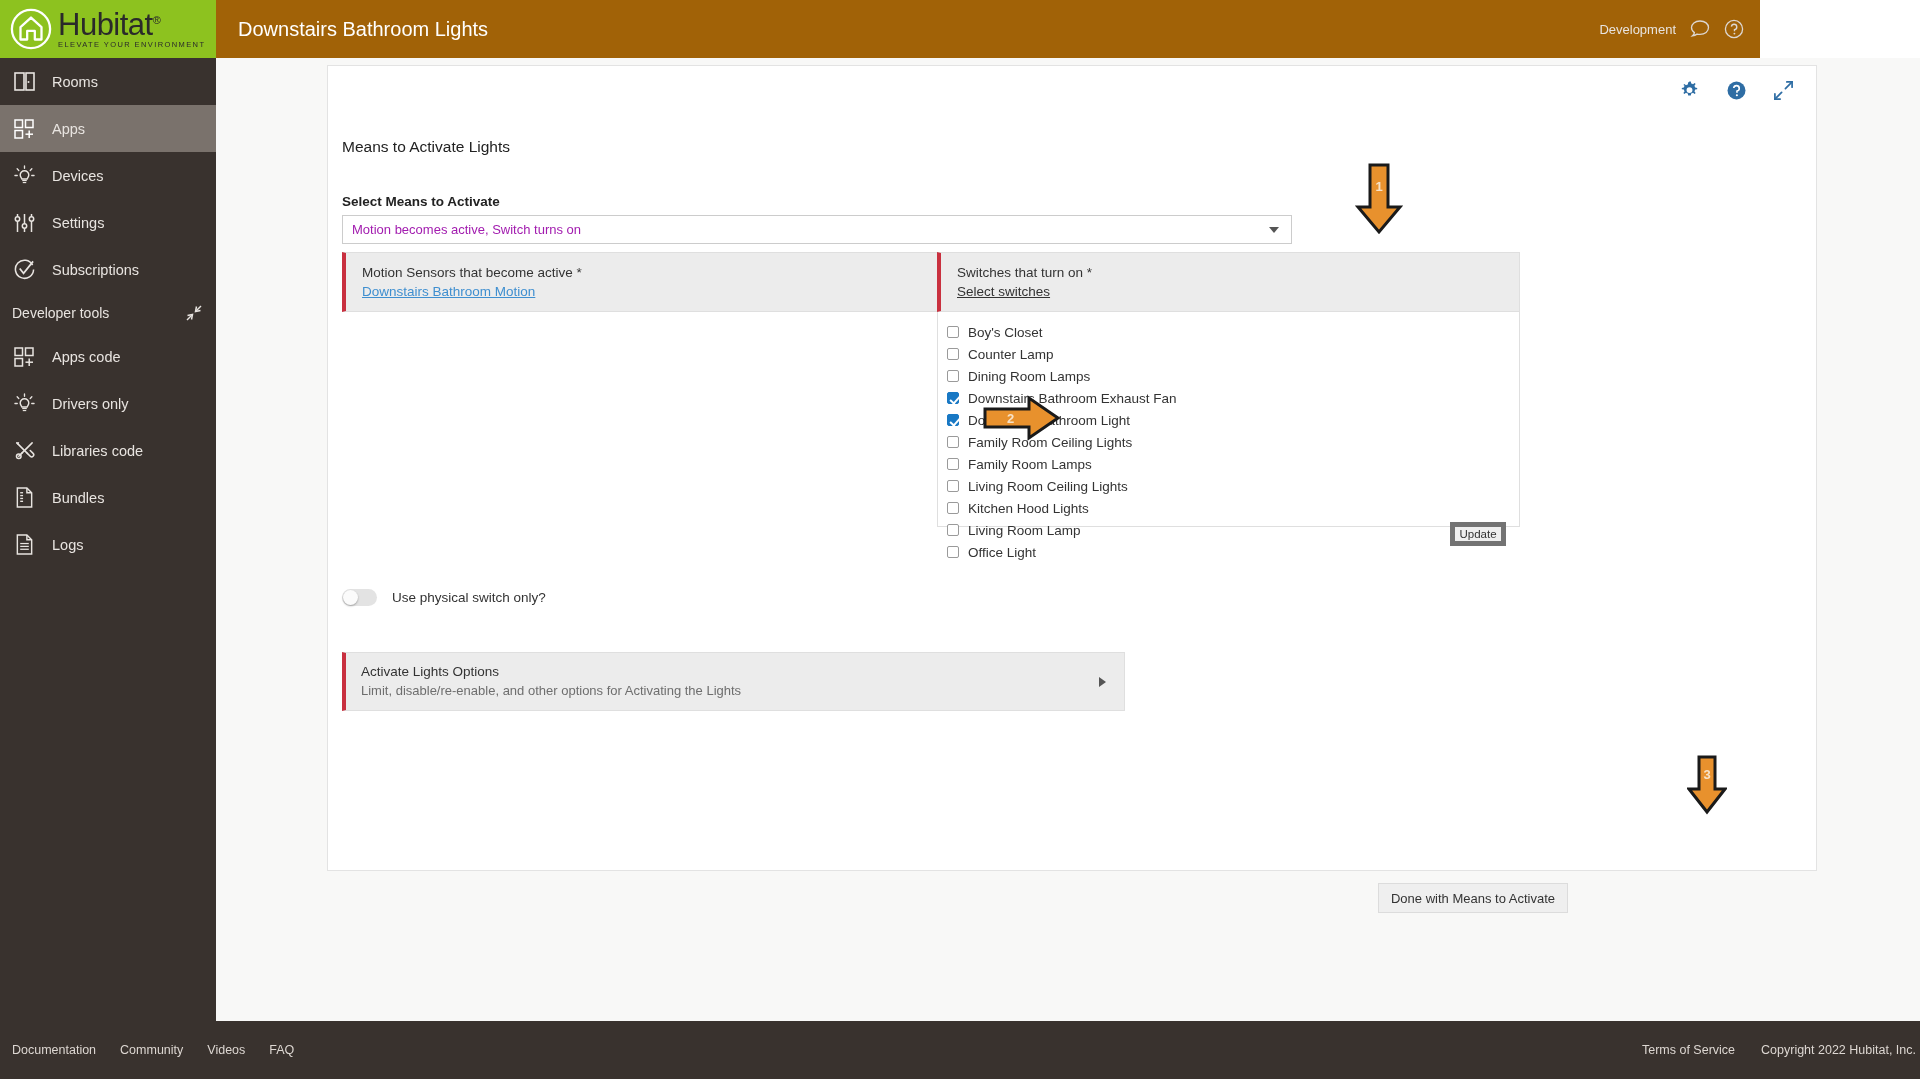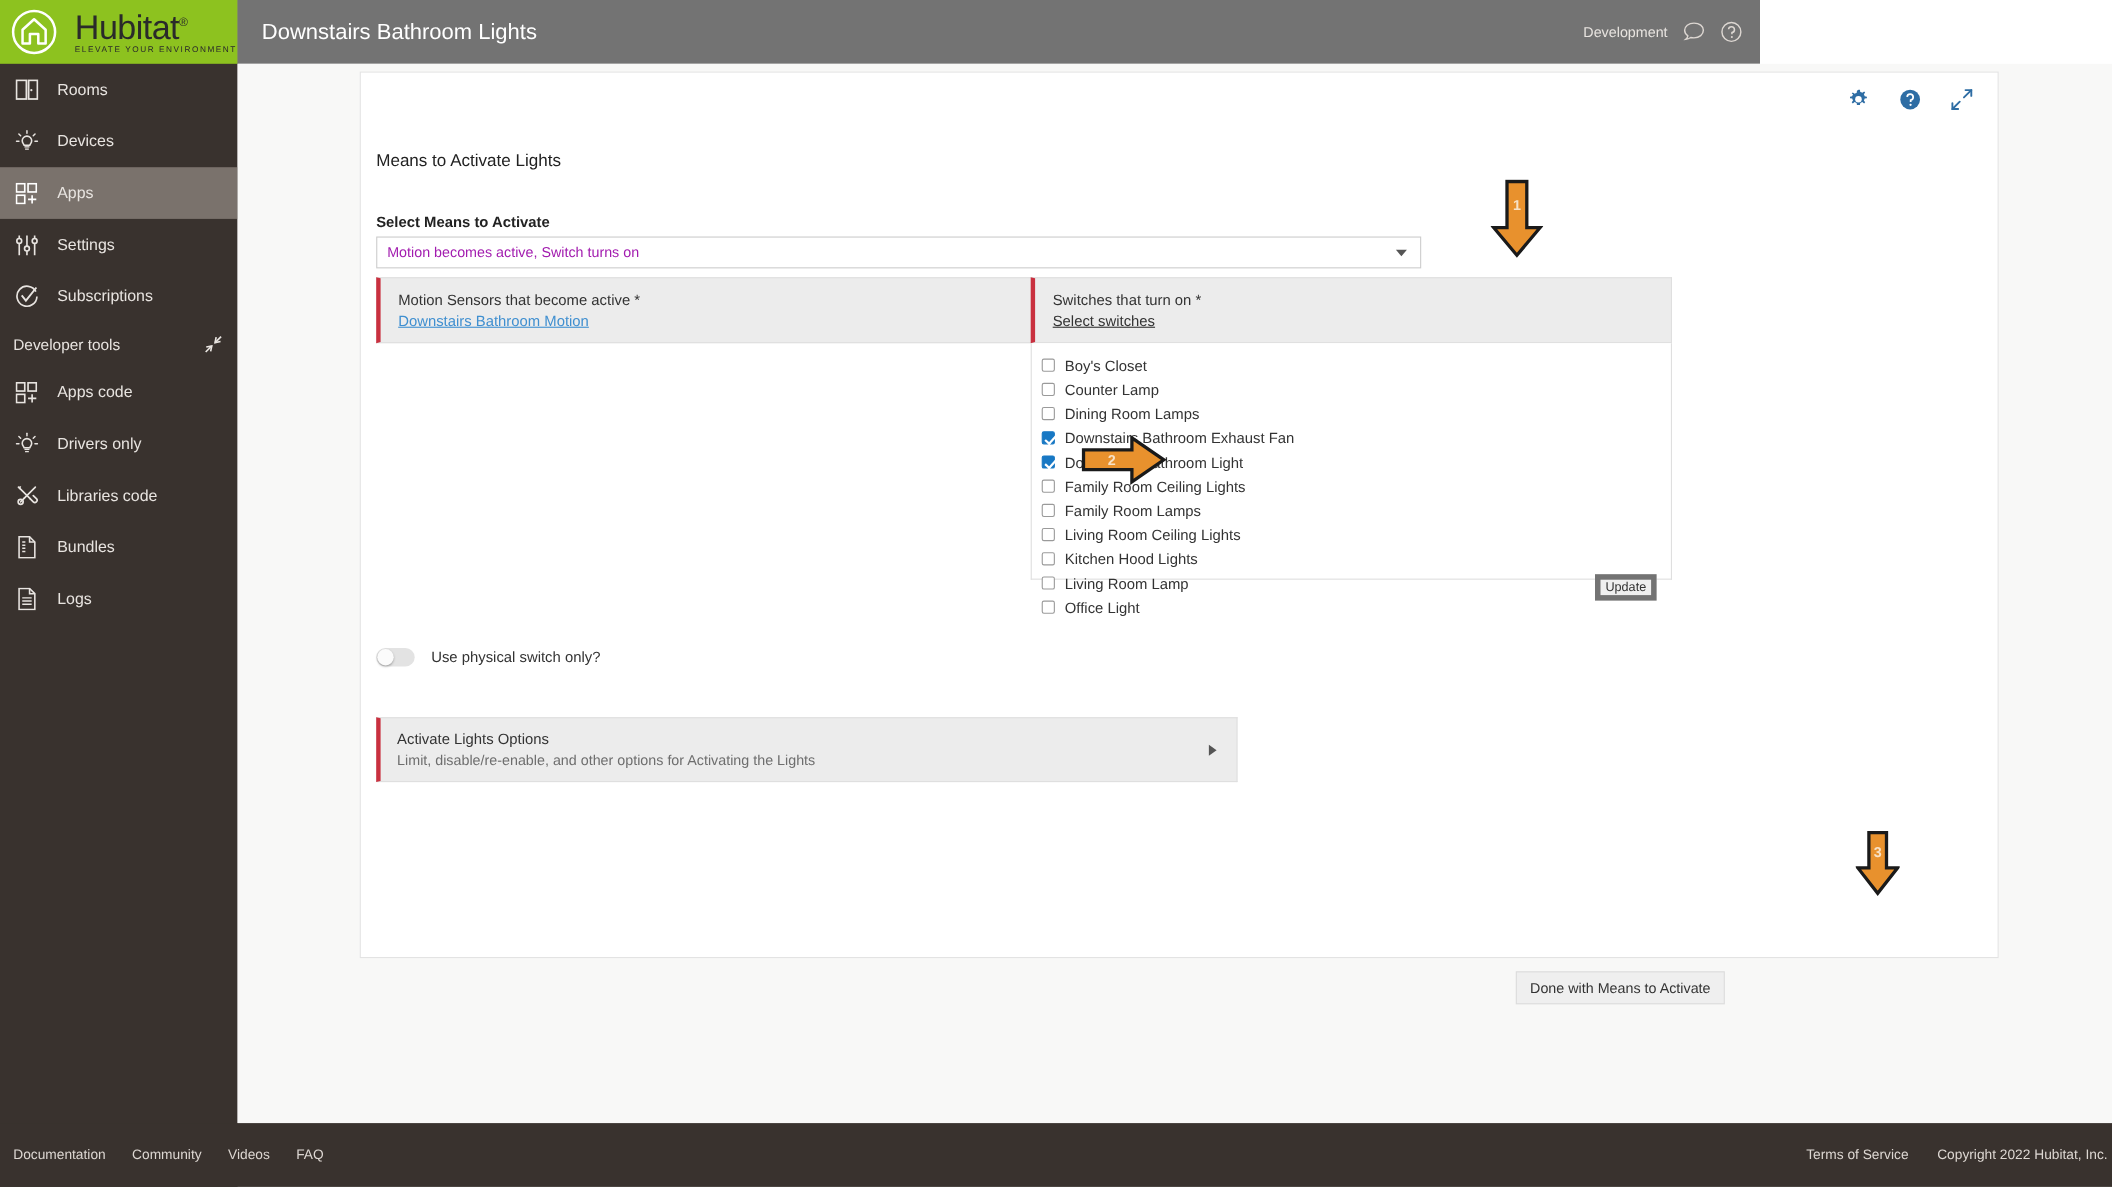--- a/index.html
+++ b/index.html
@@ -18,21 +18,21 @@
     width: 216px; height: 1079px;
     background: #39322e;
   }
   #brand {
     width: 216px; height: 58px;
     background: #8dc21f;
     display: flex; align-items: center;
     padding-left: 10px;
   }
   #brand-logo { width: 42px; height: 42px; flex: 0 0 42px; }
-  #brand-text { margin-left: 16px; line-height: 1; }
+  #brand-text { margin-left: 6px; line-height: 1; }
   #brand-name {
     font-size: 31px; color: #2a2a2a; letter-spacing: -0.5px;
     font-weight: 400; position: relative;
   }
   #brand-name sup { font-size: 11px; vertical-align: super; }
   #brand-tag {
     font-size: 7.5px; color: #2a2a2a; letter-spacing: 1.4px;
     margin-top: 1px;
   }
 
@@ -52,22 +52,22 @@
   #dev-head {
     height: 40px; display: flex; align-items: center;
     padding: 0 14px 0 12px; color: #e8e4e0; font-size: 14px;
   }
   #dev-head .lbl { flex: 1; }
   #collapse-ico { width: 16px; height: 16px; cursor: pointer; }
 
   
   #topbar {
     position: absolute; left: 216px; top: 0;
-    width: 1384px; height: 58px;
-    background: #737373;
+    width: 1544px; height: 58px;
+    background: #a16207;
     display: flex; align-items: center;
   }
   #page-title {
     color: #ffffff; font-size: 20px; margin-left: 22px; font-weight: 400;
   }
   #topbar-right {
     margin-left: auto; display: flex; align-items: center;
     padding-right: 16px; gap: 14px;
   }
   #env-label { color: #e8e4e0; font-size: 13px; }
@@ -265,51 +265,51 @@
 
     <div class="nav-item">
       <span class="nav-ico">
         <svg width="21" height="19" viewBox="0 0 21 19">
           <rect x="1" y="1" width="9" height="17" fill="none" stroke="#e8e4e0" stroke-width="1.6"></rect>
           <rect x="12" y="1" width="8" height="17" fill="none" stroke="#e8e4e0" stroke-width="1.6"></rect>
           <circle cx="14.5" cy="10" r="1" fill="#e8e4e0"></circle>
         </svg>
       </span>
       <span>Rooms</span>
+    </div>
+
+    <div class="nav-item active">
+      <span class="nav-ico">
+        <svg width="20" height="20" viewBox="0 0 20 20">
+          <rect x="1" y="1" width="7.5" height="7.5" fill="none" stroke="#fff" stroke-width="1.5"></rect>
+          <rect x="11.5" y="1" width="7.5" height="7.5" fill="none" stroke="#fff" stroke-width="1.5"></rect>
+          <rect x="1" y="11.5" width="7.5" height="7.5" fill="none" stroke="#fff" stroke-width="1.5"></rect>
+          <line x1="15.2" y1="11.5" x2="15.2" y2="19" stroke="#fff" stroke-width="1.5"></line>
+          <line x1="11.5" y1="15.2" x2="19" y2="15.2" stroke="#fff" stroke-width="1.5"></line>
+        </svg>
+      </span>
+      <span>Apps</span>
     </div>
 
     <div class="nav-item">
       <span class="nav-ico">
         <svg width="21" height="21" viewBox="0 0 22 22">
           <path d="M11 6 a4.5 4.5 0 0 1 4.5 4.5 c0 2-1.4 3-1.8 4.2 h-5.4 c-.4-1.2-1.8-2.2-1.8-4.2 A4.5 4.5 0 0 1 11 6Z" fill="none" stroke="#e8e4e0" stroke-width="1.5"></path>
           <rect x="8.6" y="15.6" width="4.8" height="1.3" fill="#e8e4e0"></rect>
           <rect x="9.2" y="17.8" width="3.6" height="1.2" fill="#e8e4e0"></rect>
           <g stroke="#e8e4e0" stroke-width="1.4" stroke-linecap="round">
             <line x1="11" y1="1" x2="11" y2="3.4"></line>
             <line x1="3.3" y1="4" x2="5" y2="5.7"></line>
             <line x1="18.7" y1="4" x2="17" y2="5.7"></line>
             <line x1="1" y1="11" x2="3.4" y2="11"></line>
             <line x1="21" y1="11" x2="18.6" y2="11"></line>
           </g>
         </svg>
       </span>
       <span>Devices</span>
-    </div>
-
-    <div class="nav-item active">
-      <span class="nav-ico">
-        <svg width="20" height="20" viewBox="0 0 20 20">
-          <rect x="1" y="1" width="7.5" height="7.5" fill="none" stroke="#fff" stroke-width="1.5"></rect>
-          <rect x="11.5" y="1" width="7.5" height="7.5" fill="none" stroke="#fff" stroke-width="1.5"></rect>
-          <rect x="1" y="11.5" width="7.5" height="7.5" fill="none" stroke="#fff" stroke-width="1.5"></rect>
-          <line x1="15.2" y1="11.5" x2="15.2" y2="19" stroke="#fff" stroke-width="1.5"></line>
-          <line x1="11.5" y1="15.2" x2="19" y2="15.2" stroke="#fff" stroke-width="1.5"></line>
-        </svg>
-      </span>
-      <span>Apps</span>
     </div>
 
     <div class="nav-item">
       <span class="nav-ico">
         <svg width="21" height="20" viewBox="0 0 21 20">
           <g stroke="#e8e4e0" stroke-width="1.5">
             <line x1="3.5" y1="1" x2="3.5" y2="19"></line>
             <line x1="10.5" y1="1" x2="10.5" y2="19"></line>
             <line x1="17.5" y1="1" x2="17.5" y2="19"></line>
           </g>

